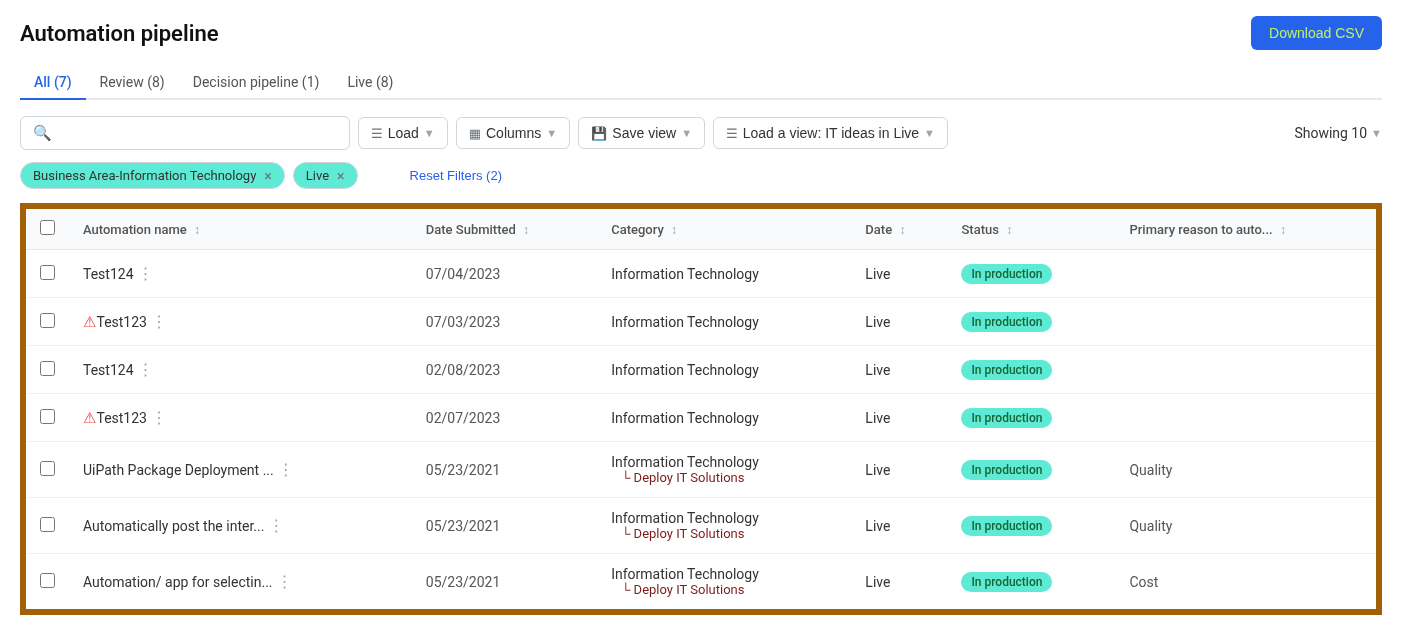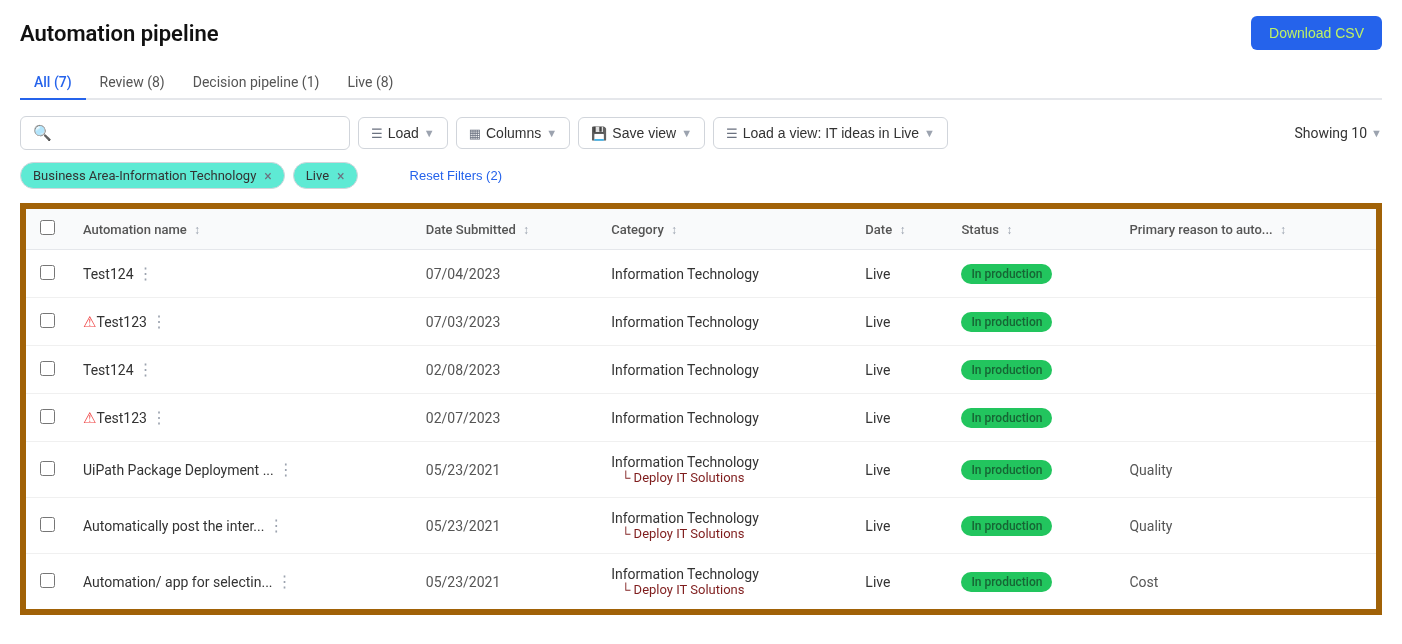--- a/index.html
+++ b/index.html
@@ -44,21 +44,21 @@
     tbody tr:last-child { border-bottom: none; margin-top: 20px; }
     tbody td { padding: 12px 14px; font-size: 14px; color: #333; vertical-align: middle; }
     
     .checkbox-cell { width: 36px; text-align: center; }
     .checkbox-cell input[type="checkbox"] { width: 15px; height: 15px; cursor: pointer; accent-color: #2563eb; }
     
     .name-cell { display: flex; align-items: center; min-width: 160px; }
     .error-icon { color: #ef4444; font-size: 15px; }
     .row-menu { color: #9ca3af; font-size: 16px; cursor: pointer; padding: 2px 4px; }
     
-    .status-badge { display: inline-block; background: #22c55e; color: #166534; border-radius: 20px; padding: 3px 10px; font-size: 12px; font-weight: 500; }
+    .status-badge { display: inline-block; background: #5eead4; color: #166534; border-radius: 20px; padding: 3px 10px; font-size: 12px; font-weight: 500; }
     
     .category-cell { min-width: 180px; }
     .sub-category { color: #7f1d1d; font-size: 13px; padding-left: 10px; }
     .sub-category::before { content: '└ '; }
     
     .date-cell { white-space: nowrap; color: #555; }
     .phase-cell { color: #333; }
     .primary-cell { color: #555; }
   </style>
 </head>

